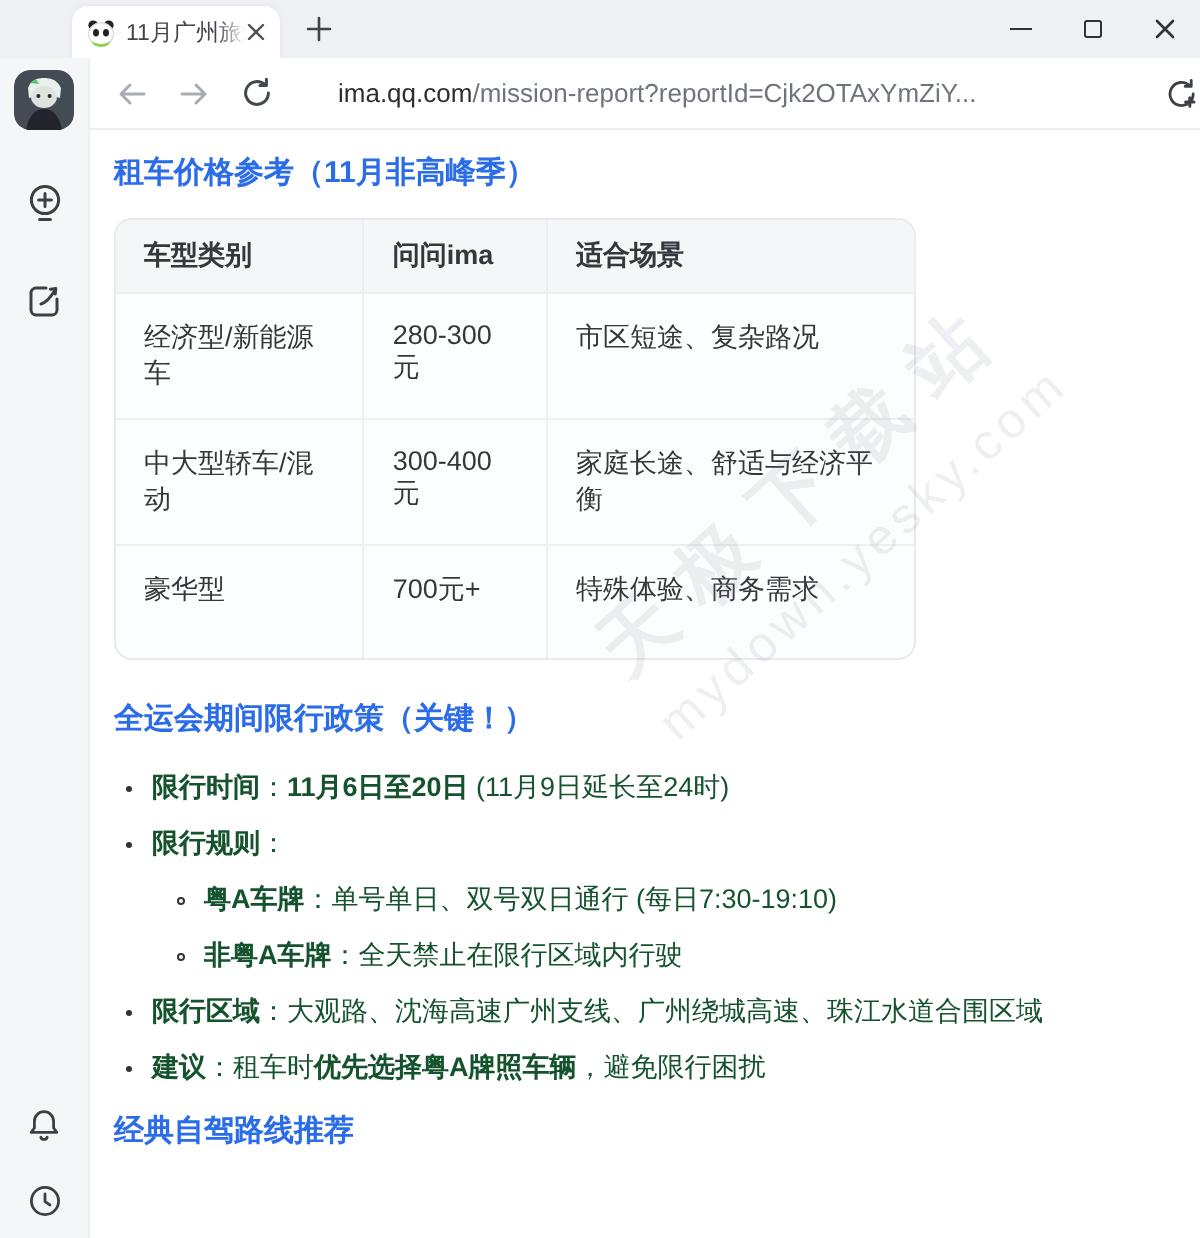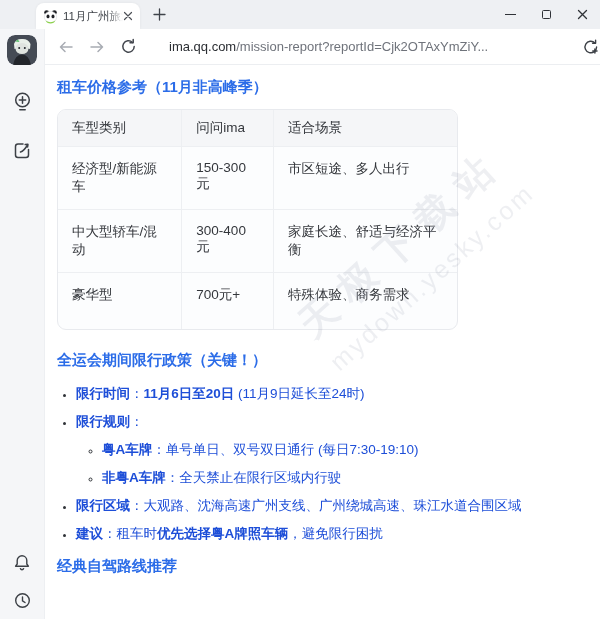--- a/index.html
+++ b/index.html
@@ -47,26 +47,26 @@
 
   
   .content { flex:1; position:relative; padding:8px 14px 0 12px; overflow:hidden; background:#fff; }
   h2.sec { color:#2b6ce8; font-size:15px; font-weight:bold; line-height:20px; }
   .sec1 { margin:4px 0 12px; }
   .sec2 { margin:20px 0 14px; }
   .sec3 { margin:12px 0 0; }
 
   table { border-collapse:separate; border-spacing:0; width:401px; border:1px solid #e8eaee; border-radius:9px;
           overflow:hidden; background:#fcfdfe; font-size:13.5px; color:#34373c; }
-  th { background:#f5f6f8; font-weight:400; text-align:left; padding:9px 14px; height:36px; }
+  th { background:#f5f6f8; font-weight:700; text-align:left; padding:9px 14px; height:36px; }
   td { padding:13px 14px; height:57px; vertical-align:top; }
   th + th, td + td { border-left:1px solid #edeff2; }
   tbody td { border-top:1px solid #edeff2; }
 
-  ul.blist { list-style:disc; padding-left:19px; font-size:13.5px; color:#1d4ed8; }
+  ul.blist { list-style:disc; padding-left:19px; font-size:13.5px; color:#14532d; }
   ul.blist li { margin-bottom:8px; line-height:20px; }
   ul.blist li::marker { font-size:11px; color:#303338; }
   ul.sublist { list-style:circle; padding-left:26px; margin-top:8px; }
   b { font-weight:bold; }
 
   .watermark { position:absolute; left:128px; top:148px; width:480px; text-align:center;
                transform:rotate(-42deg); color:rgba(125,135,155,.13); pointer-events:none; z-index:5; }
   .wm1 { font-size:38px; letter-spacing:14px; font-weight:bold; white-space:nowrap; }
   .wm2 { font-size:25px; letter-spacing:3px; white-space:nowrap; margin-top:6px; }
 
@@ -203,22 +203,22 @@
           <thead>
             <tr>
               <th>车型类别</th>
               <th>问问ima</th>
               <th>适合场景</th>
             </tr>
           </thead>
           <tbody>
             <tr>
               <td>经济型/新能源车</td>
-              <td>150-300元</td>
-              <td>市区短途、多人出行</td>
+              <td>280-300元</td>
+              <td>市区短途、复杂路况</td>
             </tr>
             <tr>
               <td>中大型轿车/混动</td>
               <td>300-400元</td>
               <td>家庭长途、舒适与经济平衡</td>
             </tr>
             <tr>
               <td>豪华型</td>
               <td>700元+</td>
               <td>特殊体验、商务需求</td>

